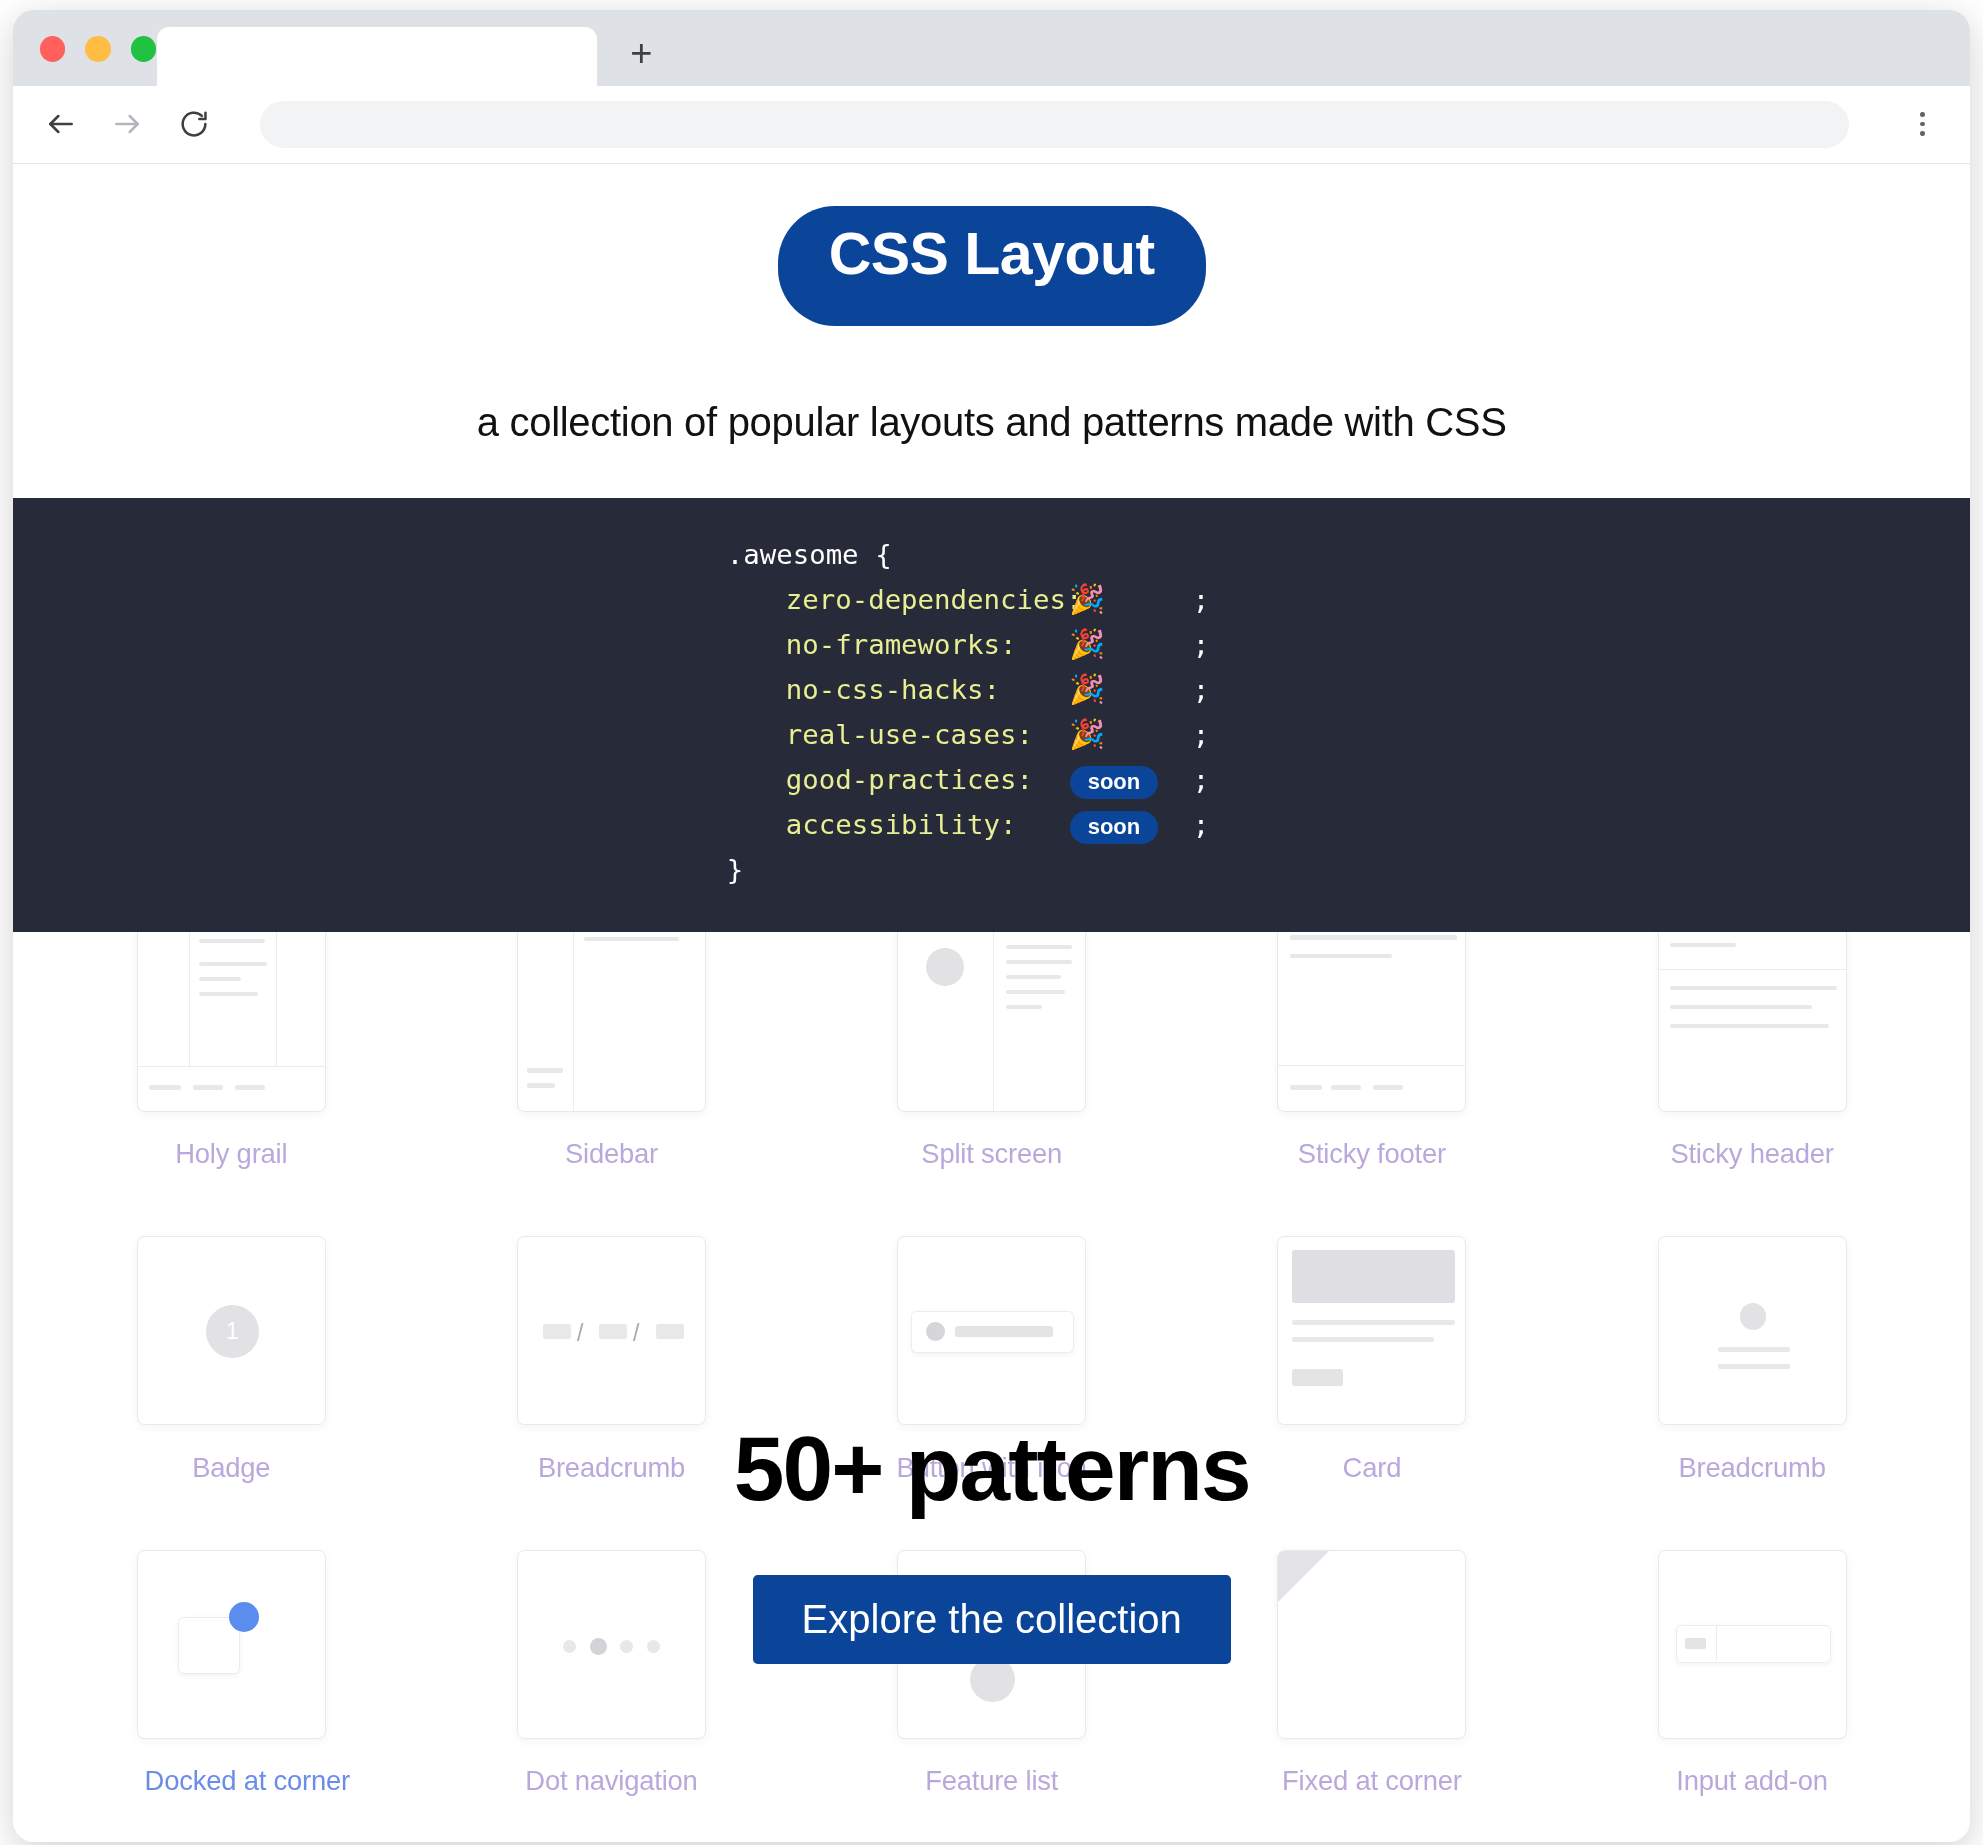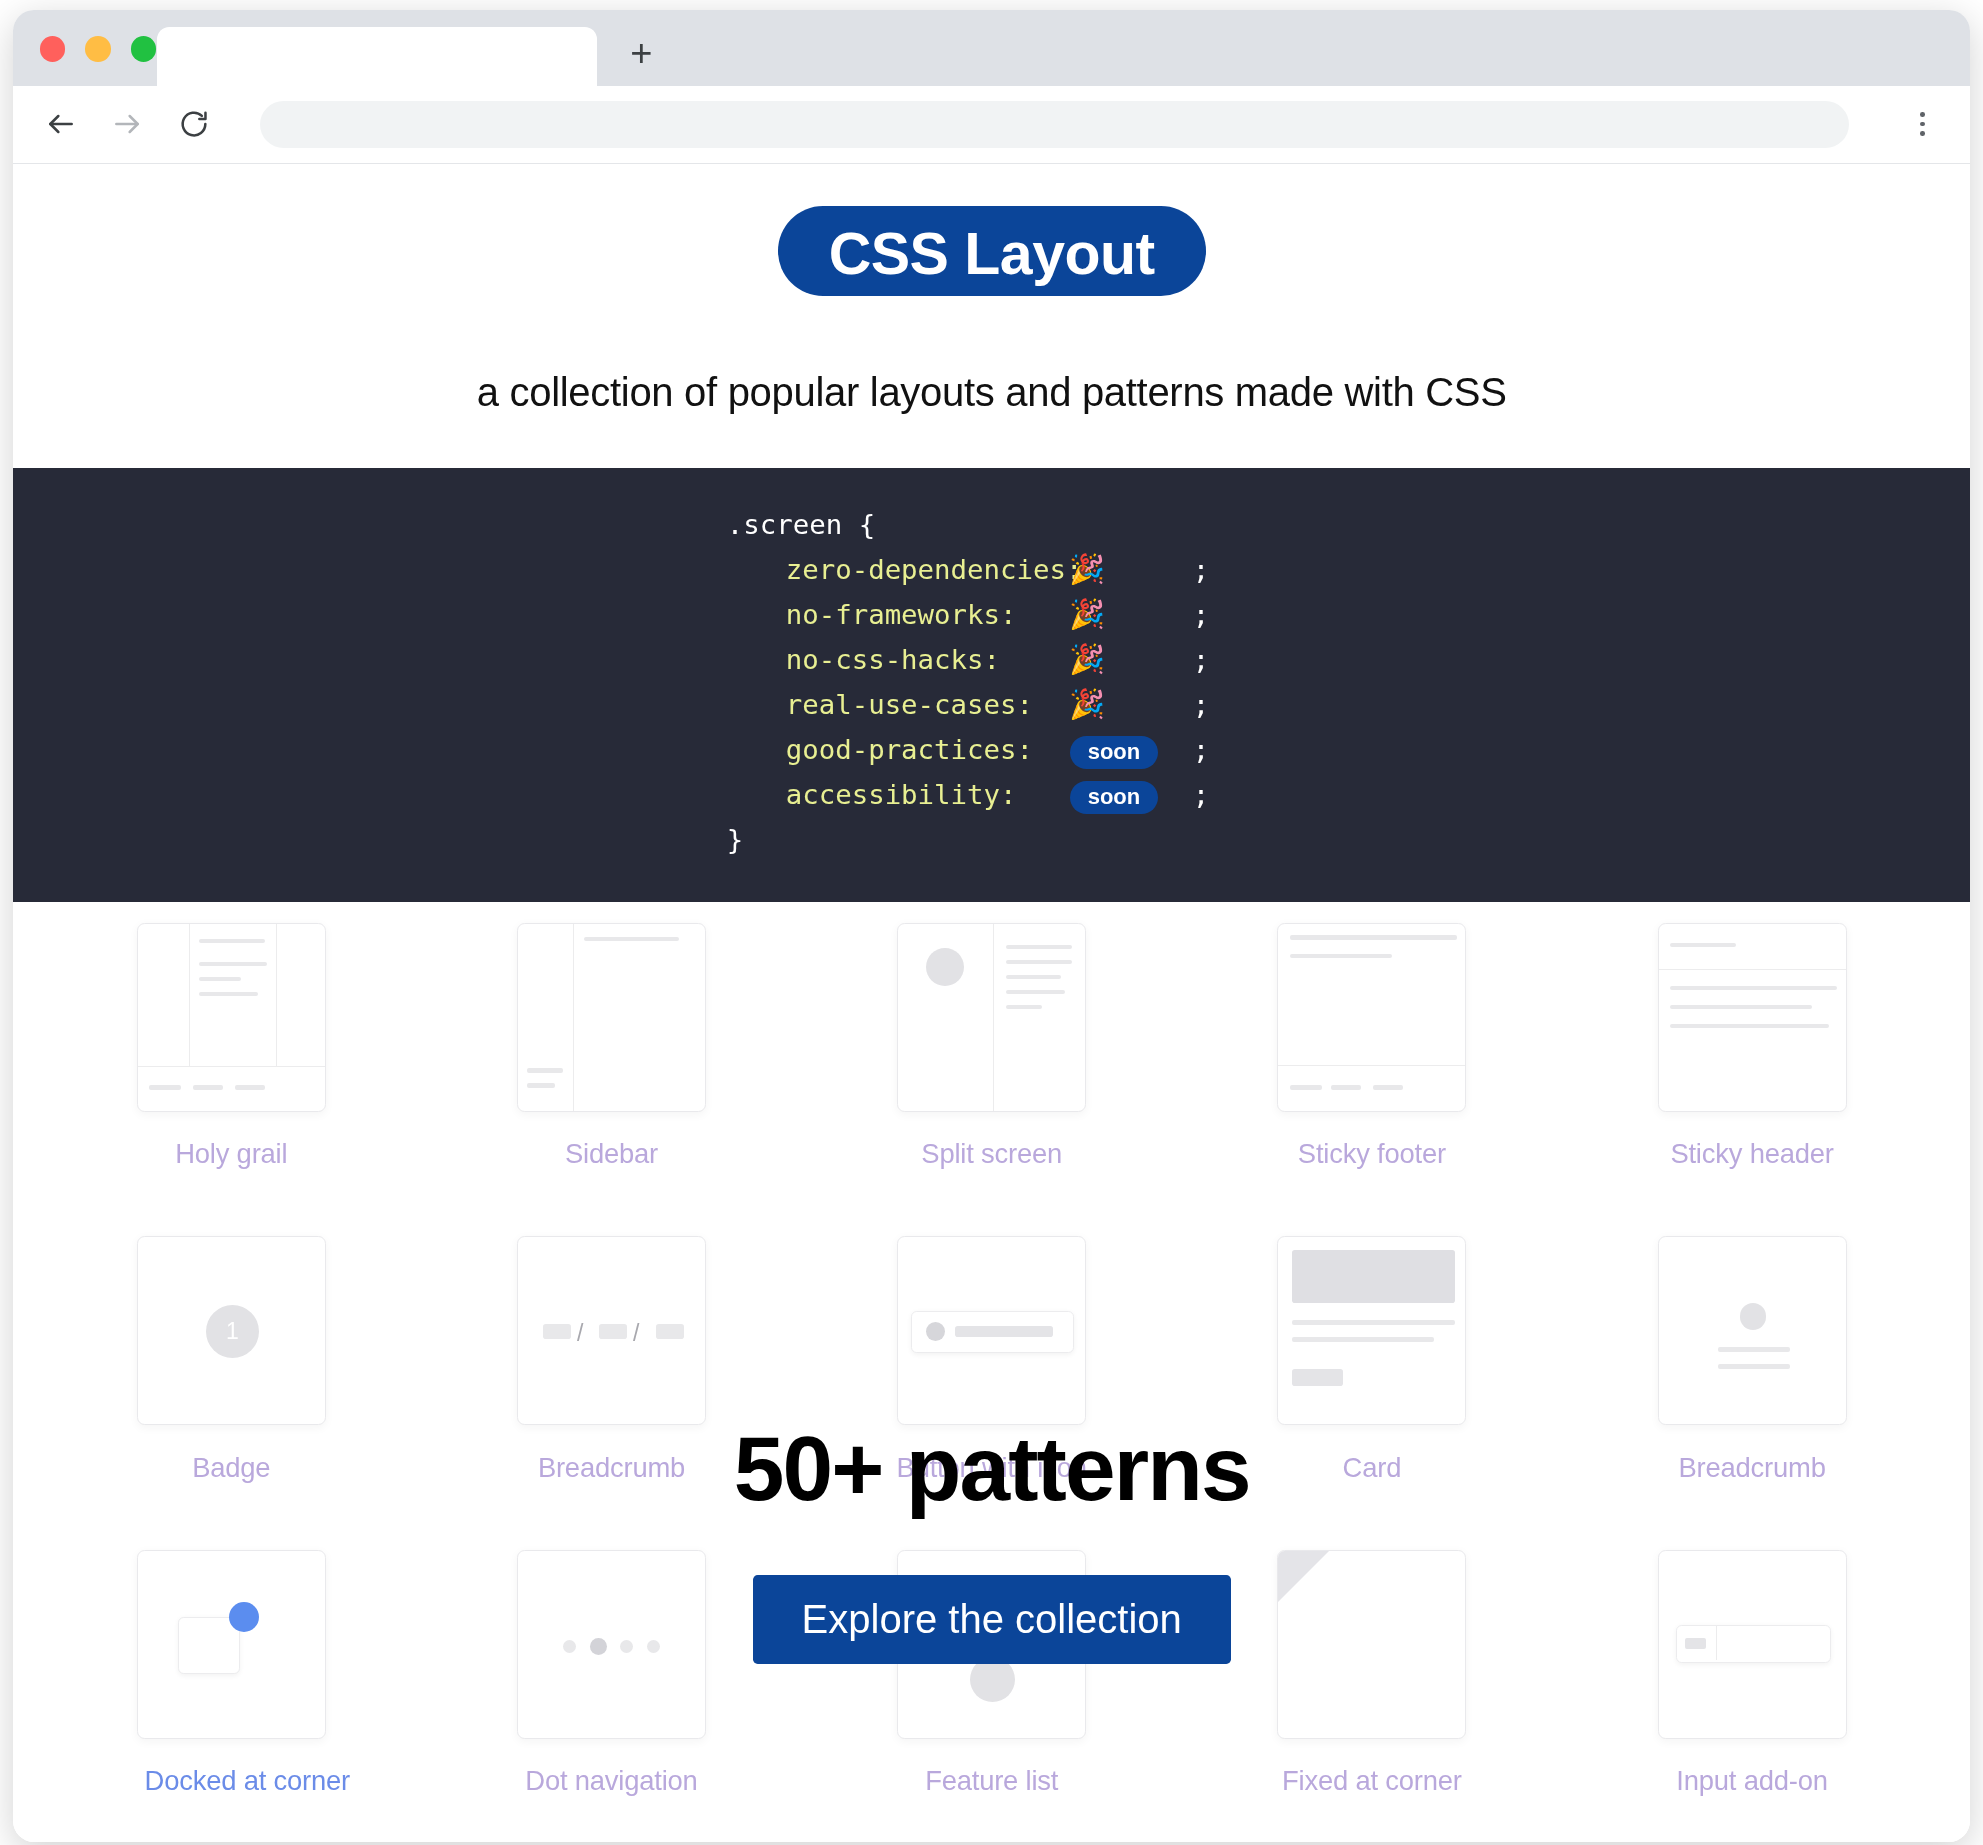--- a/index.html
+++ b/index.html
@@ -133,21 +133,21 @@
     background: #ffffff;
     z-index: 3;
   }
   .brand-badge {
     display: inline-block;
     background: #0b4599;
     color: #ffffff;
     font-size: 59px;
     font-weight: bold;
     letter-spacing: -0.5px;
-    padding: 19px 51px 12px;
+    padding: 19px 51px 42px;
     border-radius: 57px;
     line-height: 1;
   }
   .tagline {
     margin-top: 74px;
     margin-bottom: 53px;
     font-size: 40px;
     color: #111111;
     font-weight: 400;
     letter-spacing: -0.3px;
@@ -478,21 +478,21 @@
 
     <div class="page-header">
       <div class="brand-badge">CSS Layout</div>
       <div class="tagline">a collection of popular layouts and patterns made with CSS</div>
     </div>
 
     <div class="code-block">
       <div class="code-inner">
 
         <div class="code-line">
-          <span class="code-sel">.screen</span><span>&nbsp;</span><span class="code-punct">{</span>
+          <span class="code-sel">.awesome</span><span>&nbsp;</span><span class="code-punct">{</span>
         </div>
 
         <div class="code-line">
           <span class="code-indent"></span>
           <span class="code-prop prop-name">zero-dependencies:</span>
           <span class="code-val emoji">🎉</span>
           <span class="code-punct">;</span>
         </div>
 
         <div class="code-line">

